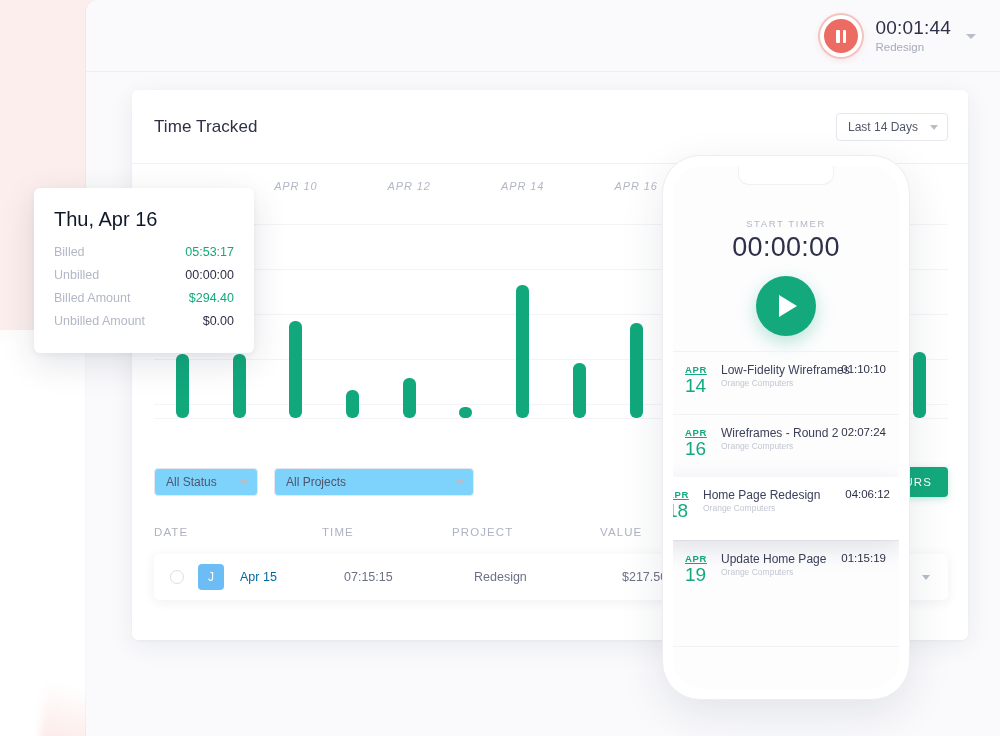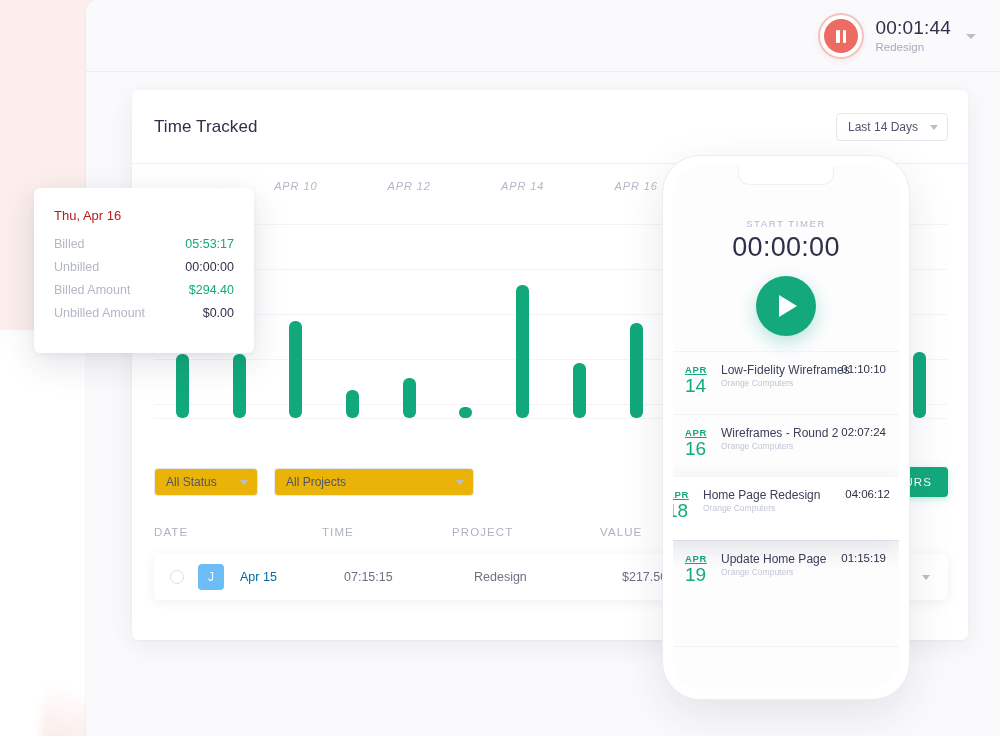--- a/index.html
+++ b/index.html
@@ -127,21 +127,21 @@
   }
   .bar {
     position: absolute; bottom: 0; width: 13px;
     background: #11a87c; border-radius: 6px;
   }
 
   
   .filters { position: relative; height: 62px; }
   .fselect {
     position: absolute; top: 14px; height: 28px;
-    border: 1px solid #e7e7ef; border-radius: 4px; background: #eab308;
+    border: 1px solid #e7e7ef; border-radius: 4px; background: #7dd3fc;
     display: flex; align-items: center; justify-content: space-between;
     padding: 0 9px 0 11px; font-size: 12px; color: #50556b;
   }
   #f-status { left: 22px; width: 104px; }
   #f-projects { left: 142px; width: 200px; }
   .add-hours-btn {
     position: absolute; top: 13px; right: 20px;
     height: 30px; padding: 0 16px; border-radius: 4px;
     background: #14a97d; color: #fff; font-size: 11.5px;
     letter-spacing: 1.1px; display: flex; align-items: center;
@@ -176,21 +176,21 @@
   .row-chev { position: absolute; right: 18px; }
 
   
   #tooltip {
     position: absolute; left: 34px; top: 188px; width: 220px; height: 165px;
     background: #fff; border-radius: 6px;
     box-shadow: 0 10px 34px rgba(32,37,72,0.13), 0 2px 6px rgba(32,37,72,0.05);
     padding: 20px 20px 0 20px;
     z-index: 40;
   }
-  .tt-title { font-size: 13px; color: #b91c1c; margin-bottom: 14px; }
+  .tt-title { font-size: 20px; color: #0f172a; margin-bottom: 14px; }
   .tt-row {
     display: flex; justify-content: space-between; align-items: flex-end;
     margin-bottom: 9px;
   }
   .tt-k { font-size: 12.5px; color: #b3b7c6; }
   .tt-v { font-size: 12.5px; color: #2d3047; }
   .tt-v.green { color: #14a97d; }
 
   
   #phone {

